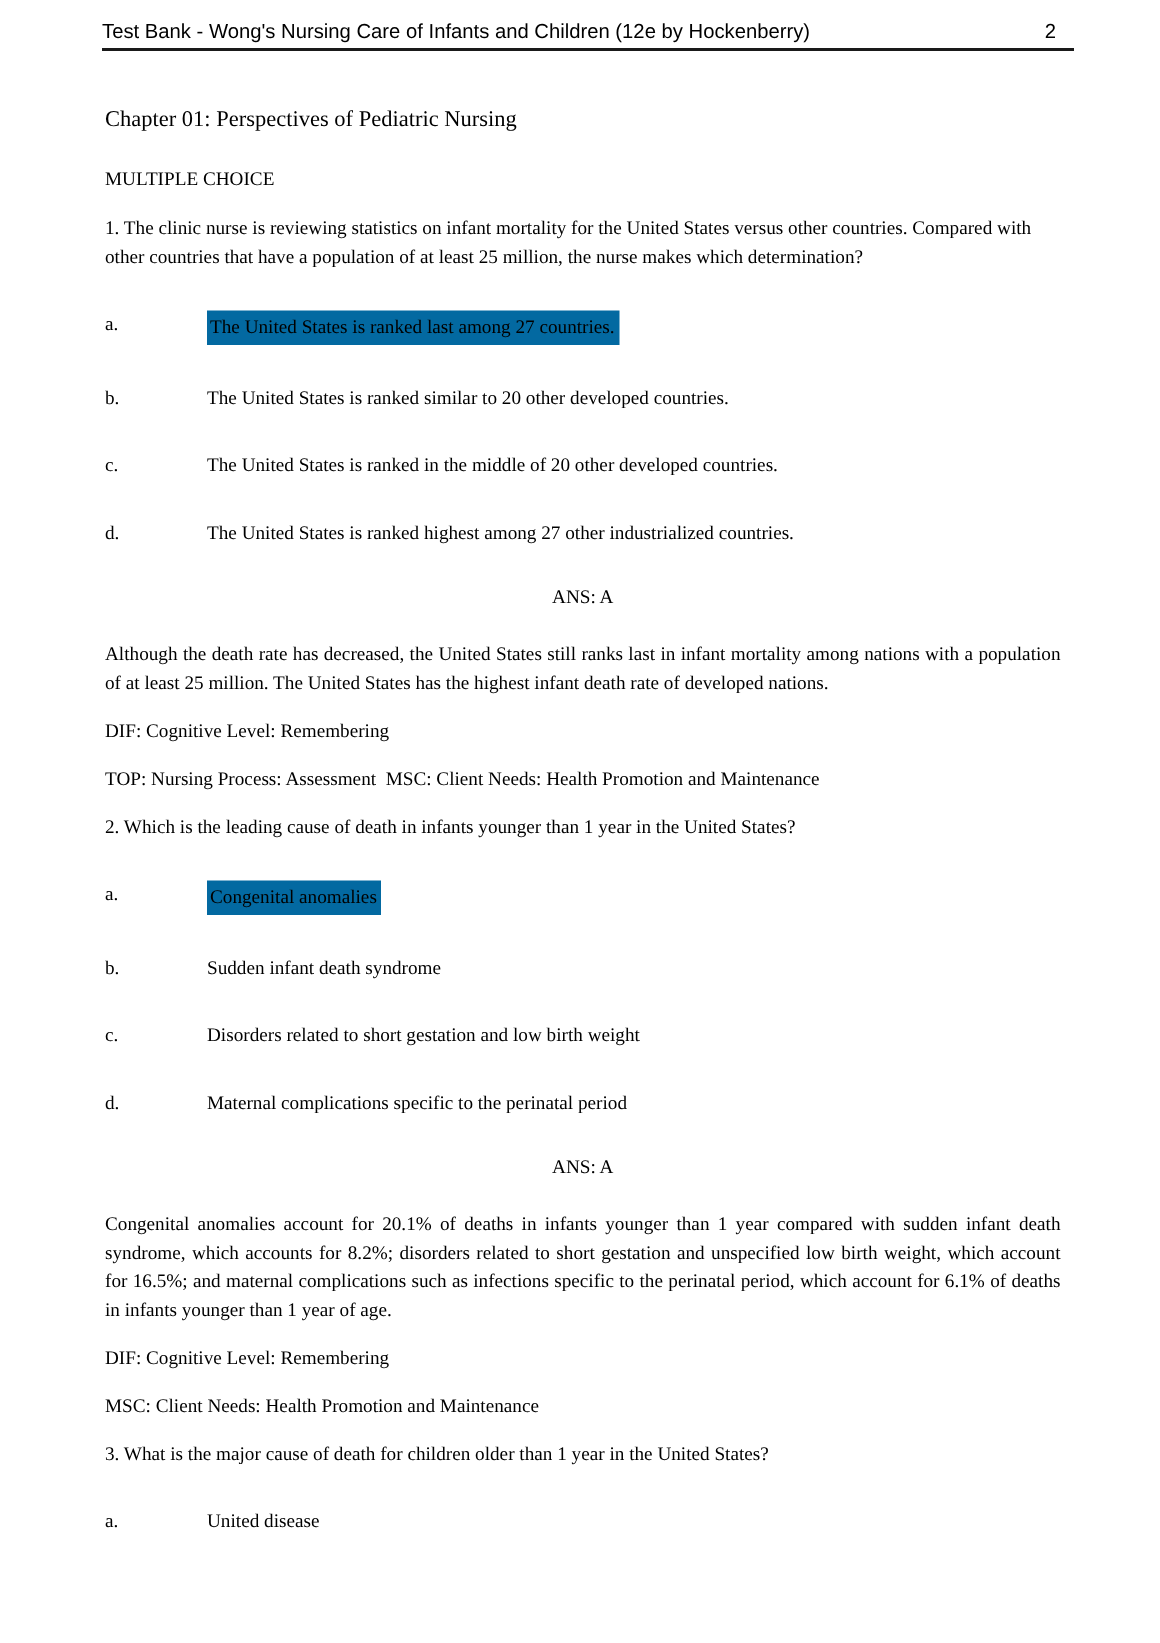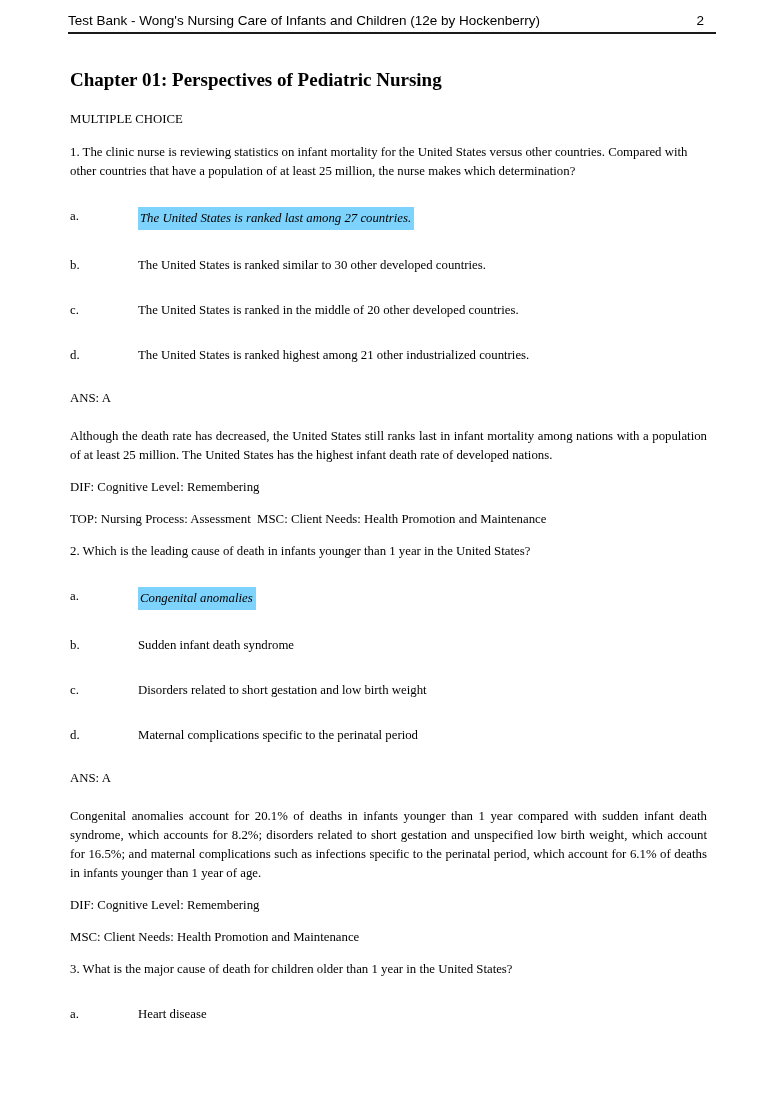--- a/index.html
+++ b/index.html
@@ -33,23 +33,23 @@
     font-size: 13.5px;
     line-height: 17px;
   }
   .pdf-header .htitle { text-decoration: none; text-align: right; }
   .pdf-header .pagenum { padding-right: 12px; }
   .content {
     margin: 0 66px 0 70px;
   }
   h1.chapter {
     margin: 34px 0 0 0;
-    font-size: 19px;
+    font-size: 15px;
     line-height: 24px;
-    font-weight: bold;
+    font-weight: normal;
   }
   .mc-label {
     margin-top: 18px;
     font-weight: normal;
     font-size: 12.8px;
   }
   .stem {
     margin-top: 14px;
     max-width: 640px;
   }
@@ -57,26 +57,26 @@
     display: flex;
     margin-top: 26px;
     align-items: flex-start;
   }
   .opt-letter {
     width: 68px;
     flex: 0 0 68px;
   }
   .opt-text { }
   .hl {
-    background: #7dd3fc;
+    background: #0369a1;
     padding: 2px 3px 2px 2px;
-    font-style: italic;
   }
   .ans {
     margin-top: 24px;
+    text-align: center;
   }
   .rationale {
     margin-top: 19px;
     max-width: 642px;
     text-align: justify;
   }
   .meta-line {
     margin-top: 13px;
     white-space: pre-wrap;
   }
@@ -100,29 +100,29 @@
 
     <div>
       <p class="stem">1. The clinic nurse is reviewing statistics on infant mortality for the United States versus other countries. Compared with other countries that have a population of at least 25 million, the nurse makes which determination?</p>
 
       <div class="opt-row">
         <span class="opt-letter">a.</span>
         <span class="opt-text hl">The United States is ranked last among 27 countries.</span>
       </div>
       <div class="opt-row">
         <span class="opt-letter">b.</span>
-        <span class="opt-text">The United States is ranked similar to 30 other developed countries.</span>
+        <span class="opt-text">The United States is ranked similar to 20 other developed countries.</span>
       </div>
       <div class="opt-row">
         <span class="opt-letter">c.</span>
         <span class="opt-text">The United States is ranked in the middle of 20 other developed countries.</span>
       </div>
       <div class="opt-row">
         <span class="opt-letter">d.</span>
-        <span class="opt-text">The United States is ranked highest among 21 other industrialized countries.</span>
+        <span class="opt-text">The United States is ranked highest among 27 other industrialized countries.</span>
       </div>
 
       <p class="ans" style="margin-bottom:0;">ANS: A</p>
       <p class="rationale" style="margin-bottom:10px;">Although the death rate has decreased, the United States still ranks last in infant mortality among nations with a population of at least 25 million. The United States has the highest infant death rate of developed nations.</p>
       <p class="meta-line" style="margin-bottom:0;">DIF: Cognitive Level: Remembering</p>
       <p class="meta-line" style="margin-bottom:0;">TOP: Nursing Process: Assessment  MSC: Client Needs: Health Promotion and Maintenance</p>
     </div>
 
     <div>
       <p class="stem q-gap" style="margin-top:13px;">2. Which is the leading cause of death in infants younger than 1 year in the United States?</p>
@@ -148,19 +148,19 @@
       <p class="rationale" style="margin-bottom:0;">Congenital anomalies account for 20.1% of deaths in infants younger than 1 year compared with sudden infant death syndrome, which accounts for 8.2%; disorders related to short gestation and unspecified low birth weight, which account for 16.5%; and maternal complications such as infections specific to the perinatal period, which account for 6.1% of deaths in infants younger than 1 year of age.</p>
       <p class="meta-line" style="margin-bottom:0;">DIF: Cognitive Level: Remembering</p>
       <p class="meta-line" style="margin-bottom:0;">MSC: Client Needs: Health Promotion and Maintenance</p>
     </div>
 
     <div>
       <p class="stem" style="margin-top:13px;">3. What is the major cause of death for children older than 1 year in the United States?</p>
 
       <div class="opt-row">
         <span class="opt-letter">a.</span>
-        <span class="opt-text">Heart disease</span>
+        <span class="opt-text">United disease</span>
       </div>
     </div>
 
   </div>
 
 </div>
 
 </body></html>

